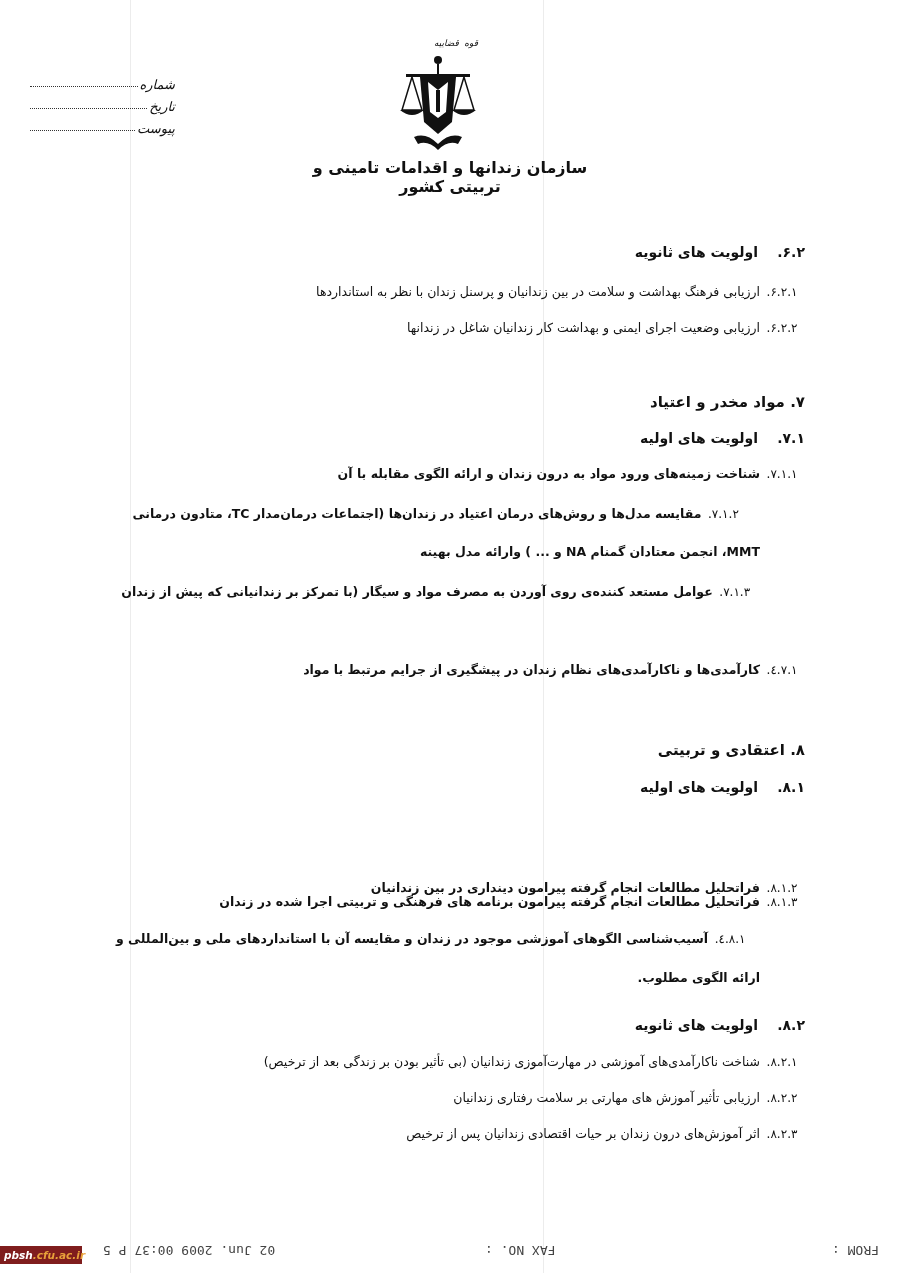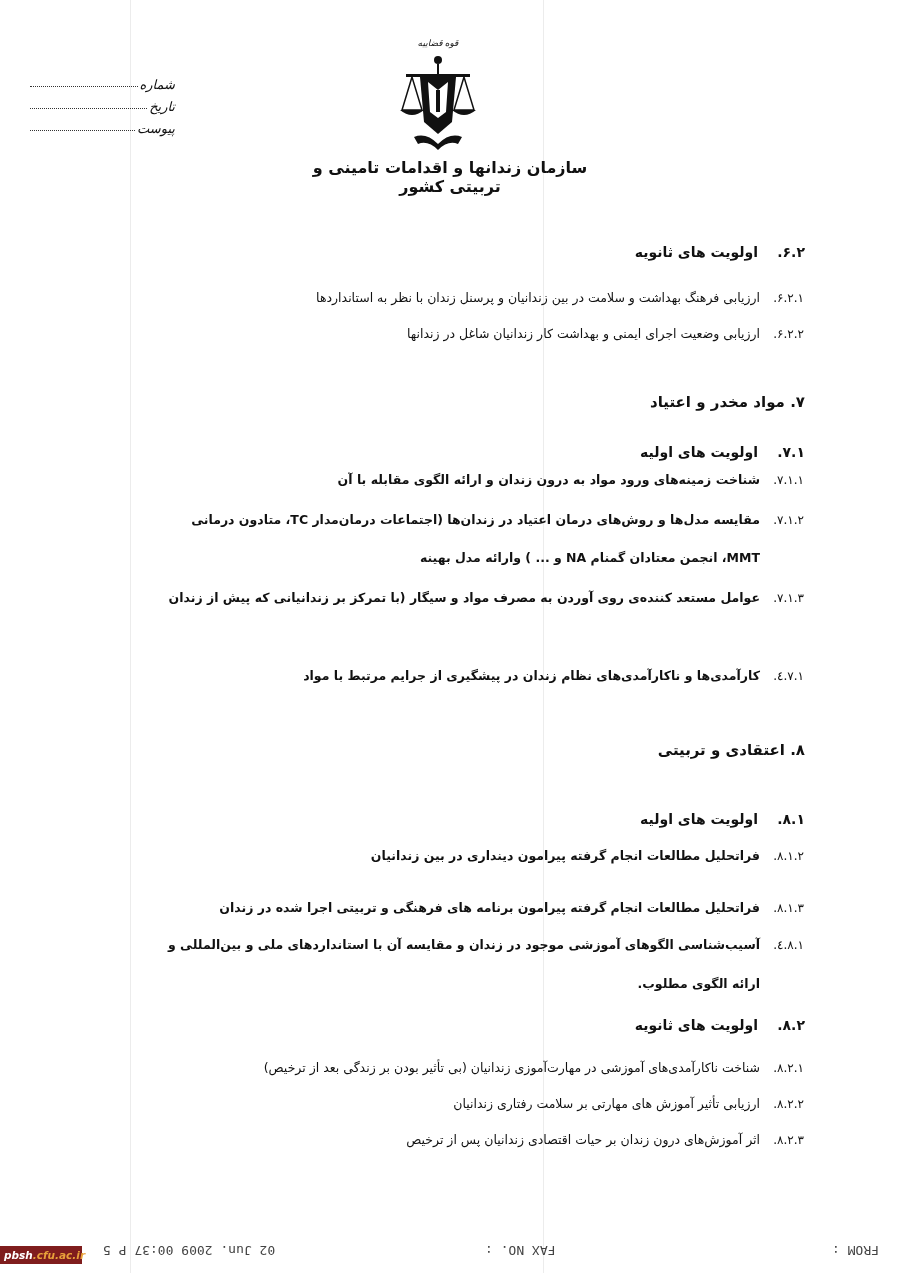--- a/index.html
+++ b/index.html
@@ -16,21 +16,21 @@
   .meta-label { white-space:nowrap; padding-left:2px; }
   .meta-dots { flex:1; border-bottom:1px dotted #333; margin-bottom:5px; }
 
   .logo { position:absolute; left:398px; top:38px; width:80px; height:120px; }
   .org-name { position:absolute; left:300px; top:158px; width:300px; text-align:center; direction:rtl; font-weight:bold; font-size:16px; }
 
   
   .rtl { direction:rtl; text-align:right; position:absolute; right:95px; }
   .h1 { font-weight:bold; font-size:15px; }
   .h2 { font-weight:bold; font-size:14px; }
-  .item { font-size:12.5px; line-height:40px; }
+  .item { font-size:12.5px; line-height:28px;text-align:center; }
   .num { display:inline-block; min-width:44px; font-family:"DejaVu Serif", serif; font-size:12px; }
   .h-num { display:inline-block; min-width:42px; }
   .bold { font-weight:bold; }
 
   .footer-web { position:absolute; left:300px; top:1192px; width:300px; text-align:center; direction:rtl; font-size:13px; }
   .footer-web .url { font-family:"DejaVu Serif", serif; font-weight:bold; font-size:15px; direction:ltr; unicode-bidi:embed; }
 
   .fax { position:absolute; top:1243px; font-family:"DejaVu Sans Mono", monospace; font-size:13px; color:#444; transform:rotate(180deg); white-space:pre; }
 
   .badge { position:absolute; left:0; top:1246px; width:82px; height:18px; background:#7f1d1d; font-family:"DejaVu Sans", sans-serif; font-style:italic; font-weight:bold; font-size:10.5px; line-height:18px; padding-left:4px; box-sizing:border-box; }
@@ -53,21 +53,21 @@
       <span class="meta-label">تاریخ</span>
       <span class="meta-dots"></span>
     </div>
     <div class="meta-row">
       <span class="meta-label">پیوست</span>
       <span class="meta-dots"></span>
     </div>
   </div>
 
   <div class="logo">
-    <div style="position:absolute;left:0;top:0;width:80px;text-align:center;font-family:Liberation Serif, serif;font-style:italic;font-size:9px;direction:rtl;">قوه قضاییه</div>
+    <div style="position:absolute;left:0;top:0;width:80px;text-align:right;font-family:Liberation Mono, monospace;font-style:italic;font-size:9px;direction:rtl;">قوه قضاییه</div>
     <svg width="80" height="105" viewBox="0 0 80 105" style="position:absolute;left:0;top:14px">
       <circle cx="40" cy="8" r="4" fill="#111"></circle>
       <rect x="39" y="12" width="2" height="10" fill="#111"></rect>
       <rect x="8" y="22" width="64" height="3" fill="#111"></rect>
       <path d="M14 25 L4 58 L24 58 Z" fill="none" stroke="#111" stroke-width="1.5"></path>
       <path d="M66 25 L56 58 L76 58 Z" fill="none" stroke="#111" stroke-width="1.5"></path>
       <path d="M2 58 Q14 68 26 58 Z" fill="#111"></path>
       <path d="M54 58 Q66 68 78 58 Z" fill="#111"></path>
       <path d="M22 25 L58 25 L54 70 L40 82 L26 70 Z" fill="#111"></path>
       <path d="M30 30 L40 38 L50 30 L48 60 L40 66 L32 60 Z" fill="#fff"></path>
@@ -85,21 +85,21 @@
     <span class="num">۶.۲.۱.</span><span>ارزیابی فرهنگ بهداشت و سلامت در بین زندانیان و پرسنل زندان با نظر به استانداردها</span>
   </div>
   <div class="rtl item" style="top:314px;right:96px">
     <span class="num">۶.۲.۲.</span><span>ارزیابی وضعیت اجرای ایمنی و بهداشت کار زندانیان شاغل در زندانها</span>
   </div>
 
   <div class="rtl h1" style="top:393px">
     <span>۷.</span>
     <span>مواد مخدر و اعتیاد</span>
   </div>
-  <div class="rtl h2" style="top:444px">
+  <div class="rtl h2" style="top:430px">
     <span class="h-num">۷.۱.</span>
     <span>اولویت های اولیه</span>
   </div>
   <div class="rtl item bold" style="top:460px;right:96px;font-weight:normal">
     <span class="num">۷.۱.۱.</span><span class="bold">شناخت زمینه‌های ورود مواد  به درون زندان و ارائه الگوی مقابله با آن</span>
   </div>
   <div class="rtl item" style="top:500px;right:96px;width:730px">
     <span class="num">۷.۱.۲.</span><span class="bold">مقایسه مدل‌ها و روش‌های درمان اعتیاد در زندان‌ها (اجتماعات درمان‌مدار TC، متادون درمانی</span>
   </div>
   <div class="rtl item bold" style="top:538px;right:140px">MMT، انجمن معتادان گمنام NA و ... ) وارائه مدل بهینه</div>
@@ -107,25 +107,25 @@
     <span class="num">۷.۱.۳.</span><span class="bold">عوامل مستعد کننده‌ی روی آوردن به مصرف مواد و سیگار (با تمرکز بر زندانیانی که پیش از زندان</span>
   </div>
   <div class="rtl item" style="top:656px;right:96px">
     <span class="num">۷.۱.٤.</span><span class="bold">کارآمدی‌ها و ناکارآمدی‌های نظام زندان در پیشگیری از جرایم مرتبط با مواد</span>
   </div>
 
   <div class="rtl h1" style="top:741px">
     <span>۸.</span>
     <span>اعتقادی و تربیتی</span>
   </div>
-  <div class="rtl h2" style="top:811px">
+  <div class="rtl h2" style="top:779px">
     <span class="h-num">۸.۱.</span>
     <span>اولویت های اولیه</span>
   </div>
-  <div class="rtl item" style="top:836px;right:96px">
+  <div class="rtl item" style="top:874px;right:96px">
     <span class="num">۸.۱.۲.</span><span class="bold">فراتحلیل مطالعات انجام گرفته پیرامون دینداری در بین زندانیان</span>
   </div>
   <div class="rtl item" style="top:888px;right:96px">
     <span class="num">۸.۱.۳.</span><span class="bold">فراتحلیل مطالعات انجام گرفته پیرامون برنامه های فرهنگی و تربیتی اجرا شده در زندان</span>
   </div>
   <div class="rtl item" style="top:925px;right:96px;width:740px">
     <span class="num">۸.۱.٤.</span><span class="bold">آسیب‌شناسی الگوهای آموزشی موجود در زندان و مقایسه آن با استانداردهای ملی و بین‌المللی و</span>
   </div>
   <div class="rtl item bold" style="top:964px;right:140px">ارائه الگوی مطلوب.</div>
 

